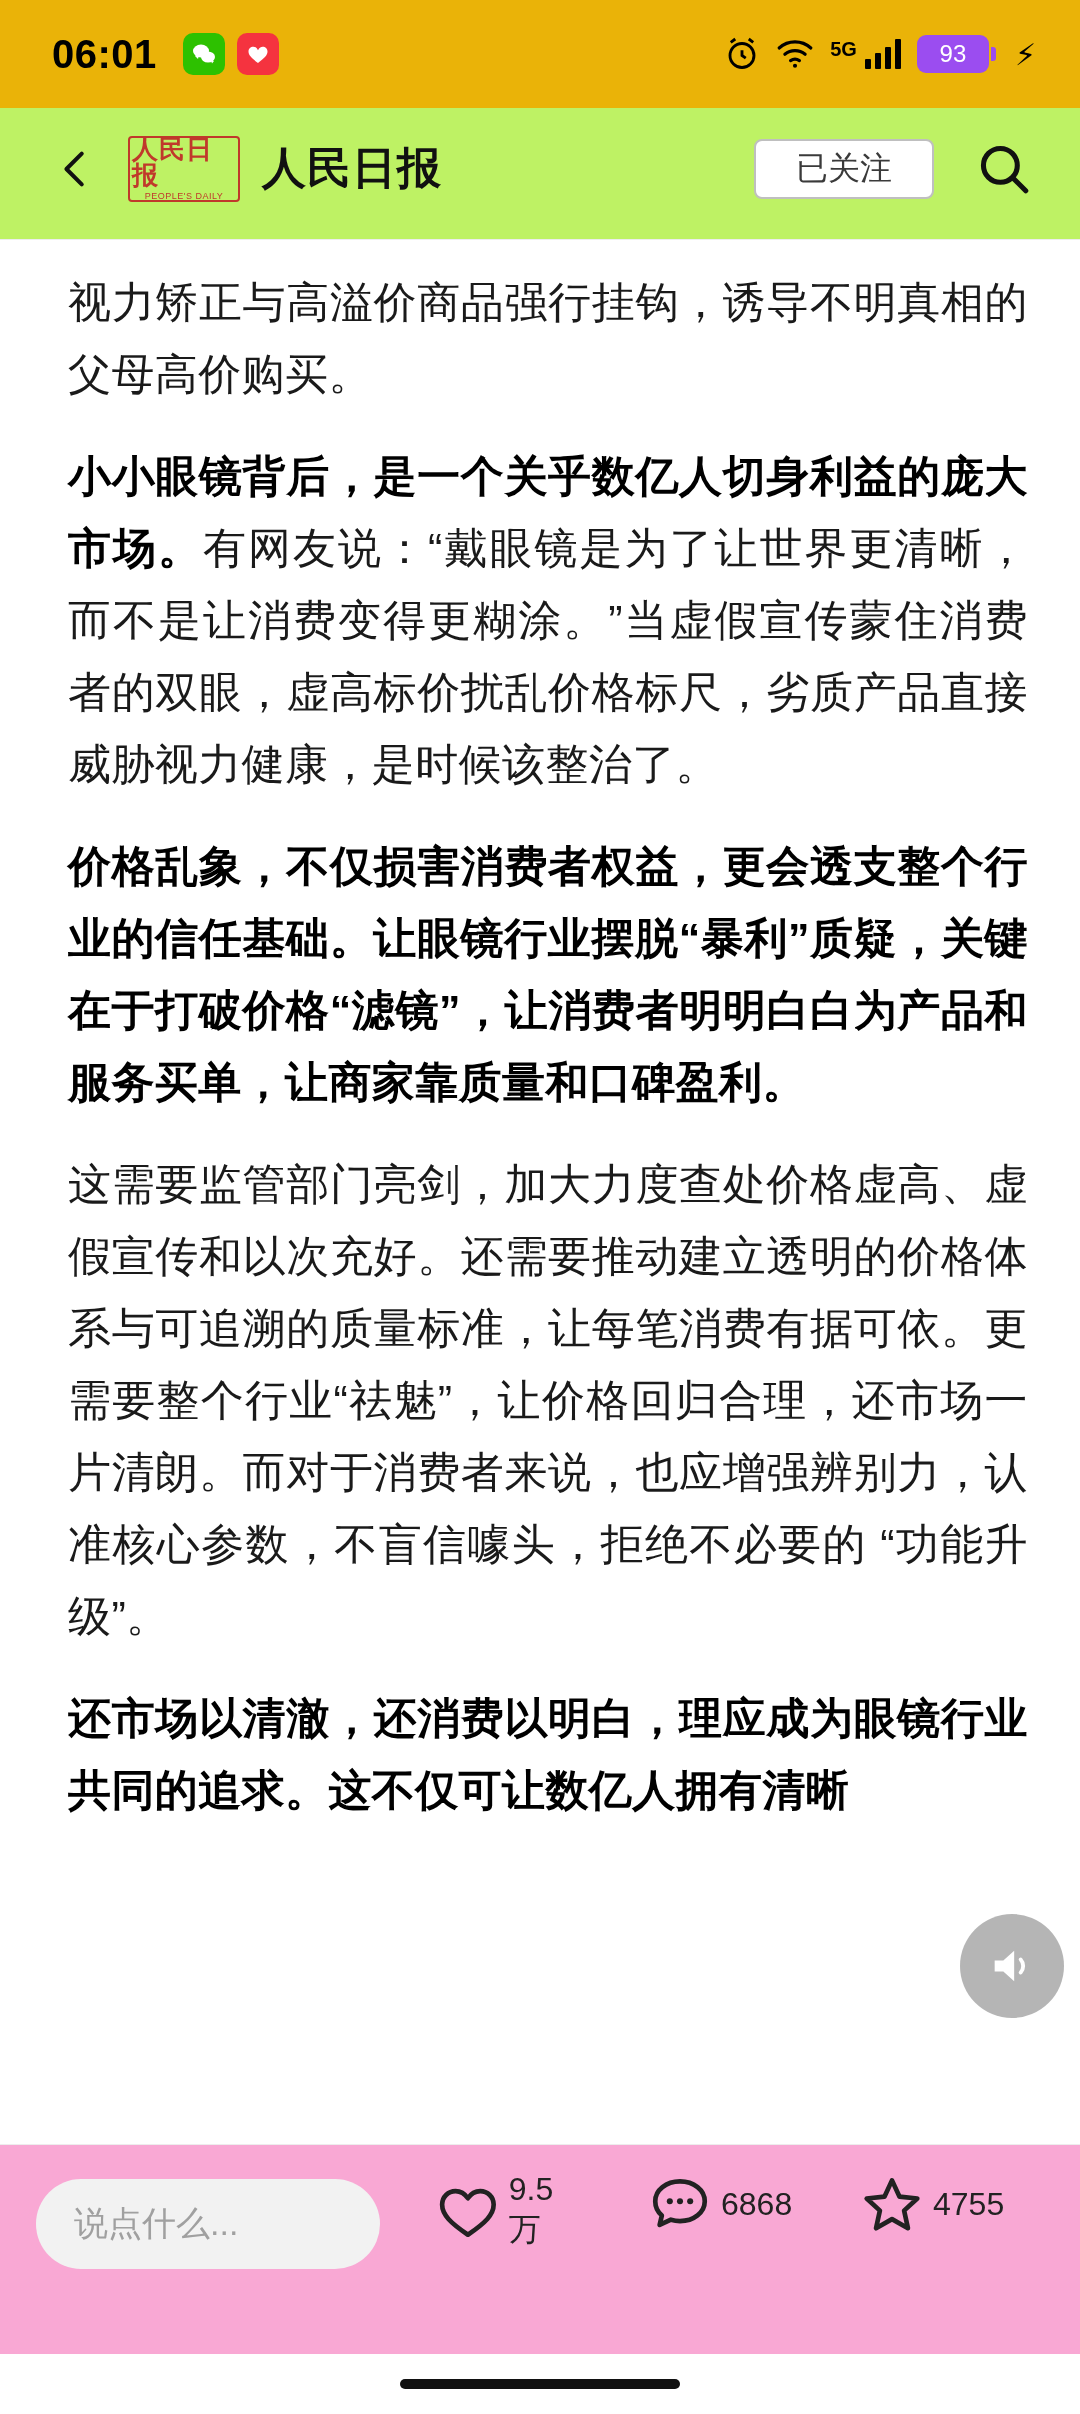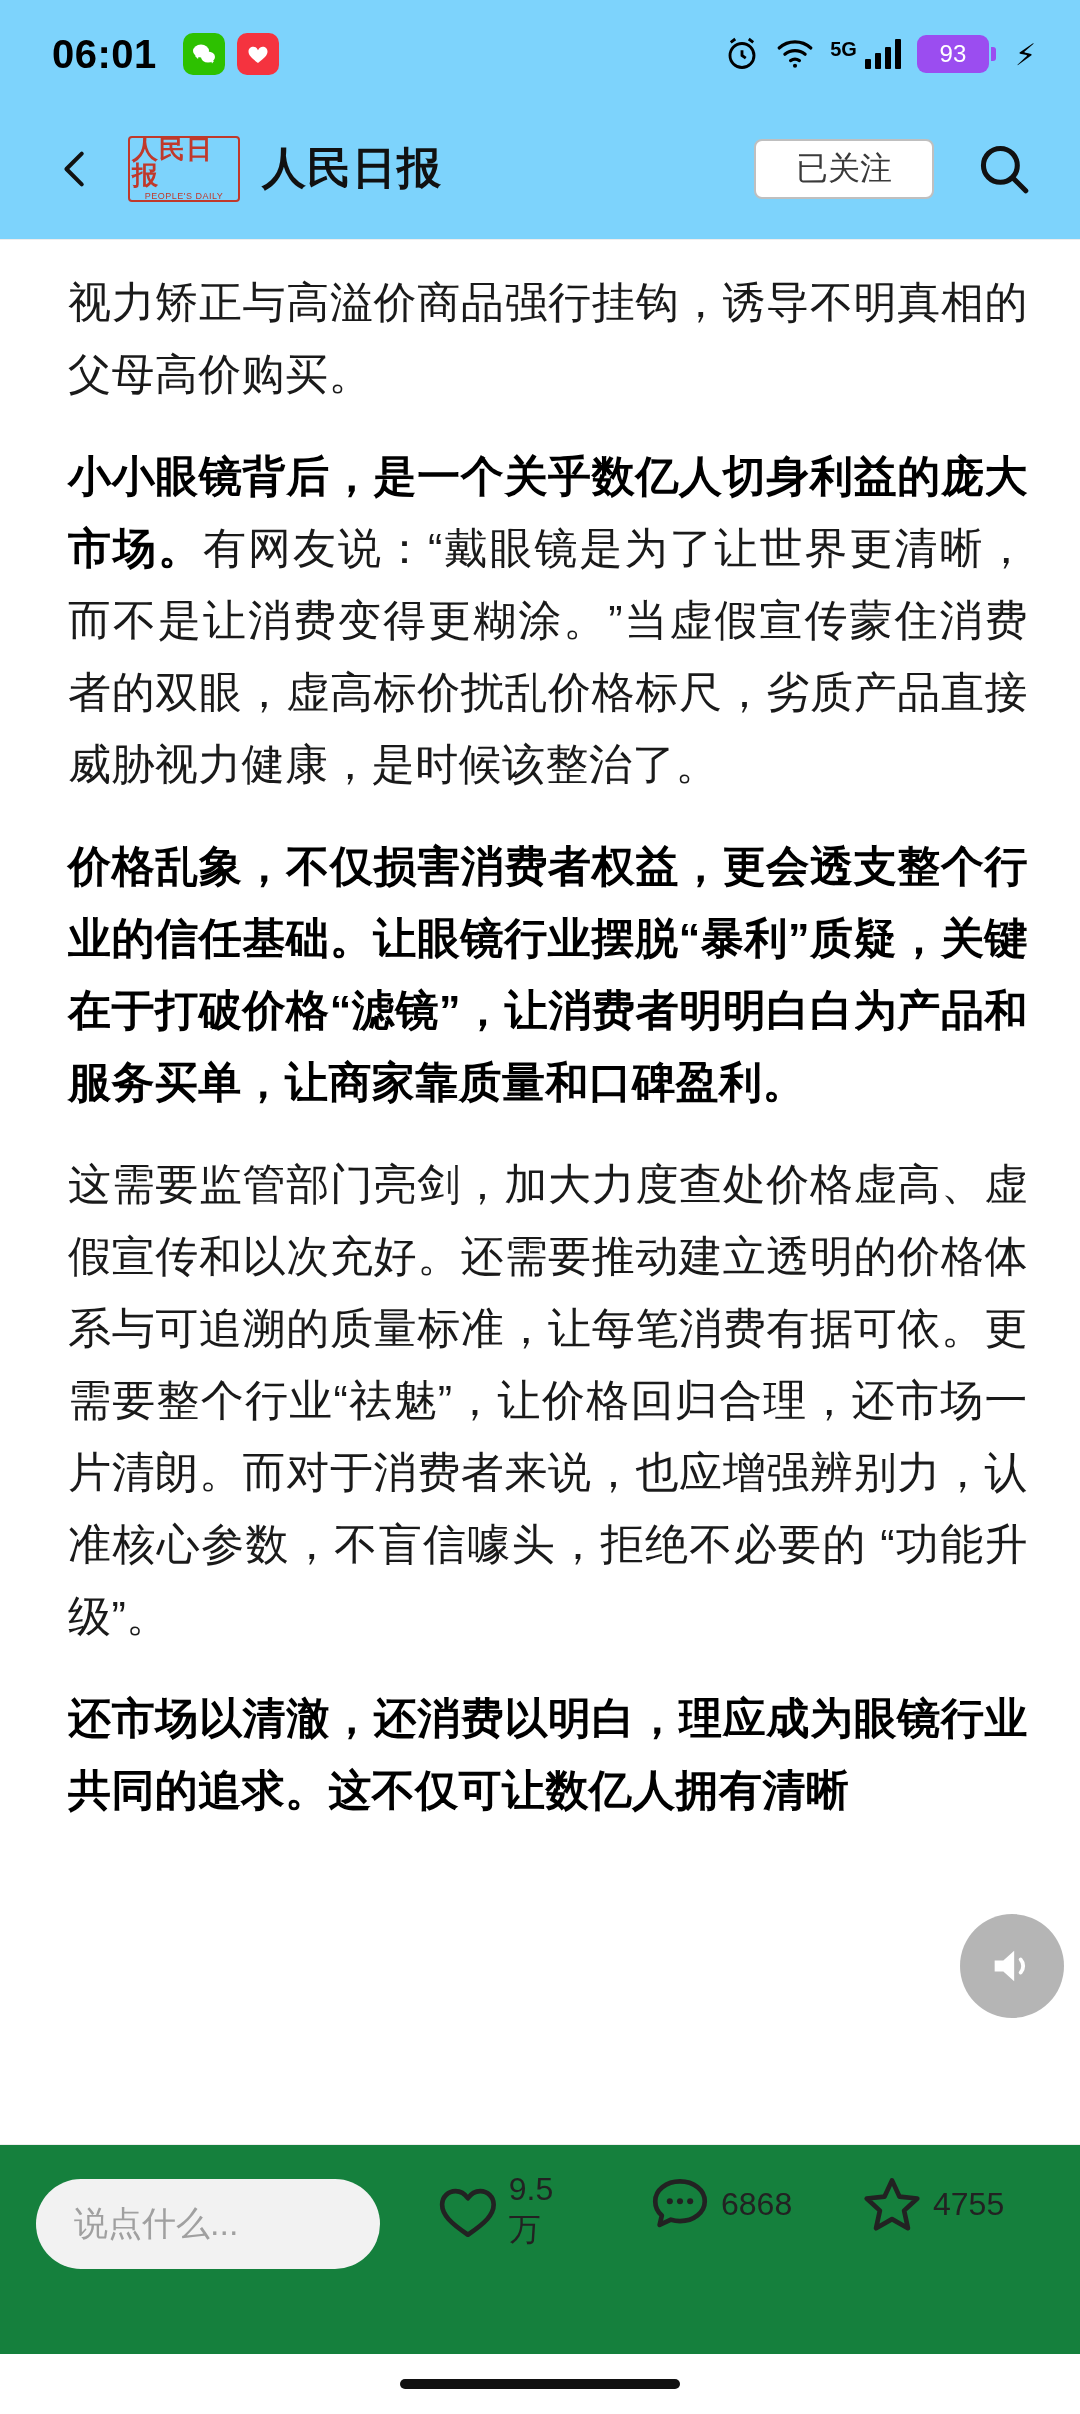--- a/index.html
+++ b/index.html
@@ -19,21 +19,21 @@
     flex-direction: column;
   }
 
   
   .status-bar {
     height: 108px;
     flex: 0 0 108px;
     display: flex;
     align-items: center;
     padding: 0 44px 0 52px;
-    background: #7dd3fc;
+    background: #eab308;
     text-align: right;
   }
   .status-time {
     font-size: 40px;
     font-weight: 700;
     color: #000;
     letter-spacing: 0.5px;
   }
   .status-left-icons {
     display: flex;
@@ -116,21 +116,21 @@
     margin-left: 10px;
   }
 
   
   .header {
     height: 132px;
     flex: 0 0 132px;
     display: flex;
     align-items: center;
     padding: 0 40px 10px 48px;
-    background: #7dd3fc;
+    background: #bef264;
     border-bottom: 1px solid #EDEDED;
   }
   .back-btn {
     width: 56px;
     height: 56px;
     display: flex;
     align-items: center;
     justify-content: center;
   }
   .logo-box {
@@ -232,21 +232,21 @@
     left: 0; right: 0; bottom: 0;
     height: 40px;
     background: linear-gradient(to bottom, rgba(255,255,255,0), #ffffff);
   }
 
   
   .bottom-bar {
     flex: 0 0 210px;
     height: 210px;
     border-top: 1px solid #EDEDED;
-    background: #15803d;
+    background: #f9a8d4;
     display: flex;
     align-items: flex-start;
     padding: 26px 40px 0 36px;
   }
   .comment-box {
     width: 344px;
     height: 90px;
     border-radius: 45px;
     background: #F2F2F2;
     display: flex;

